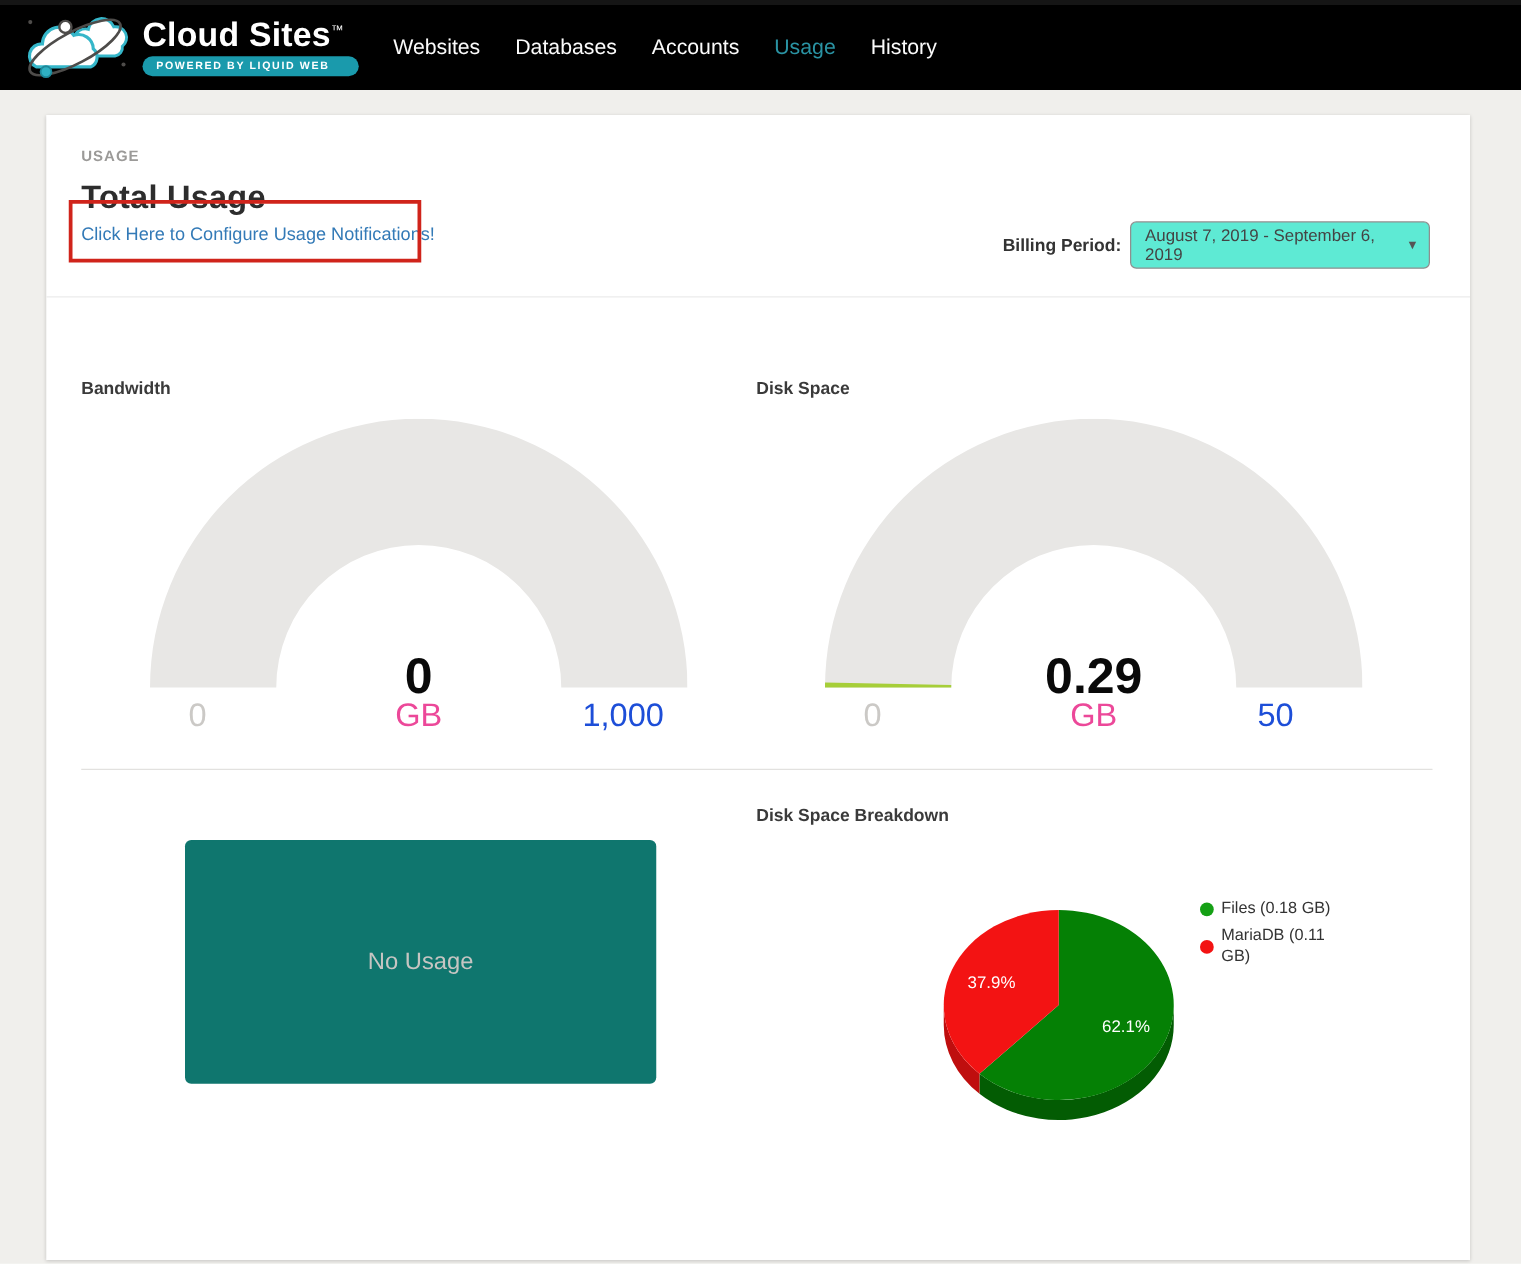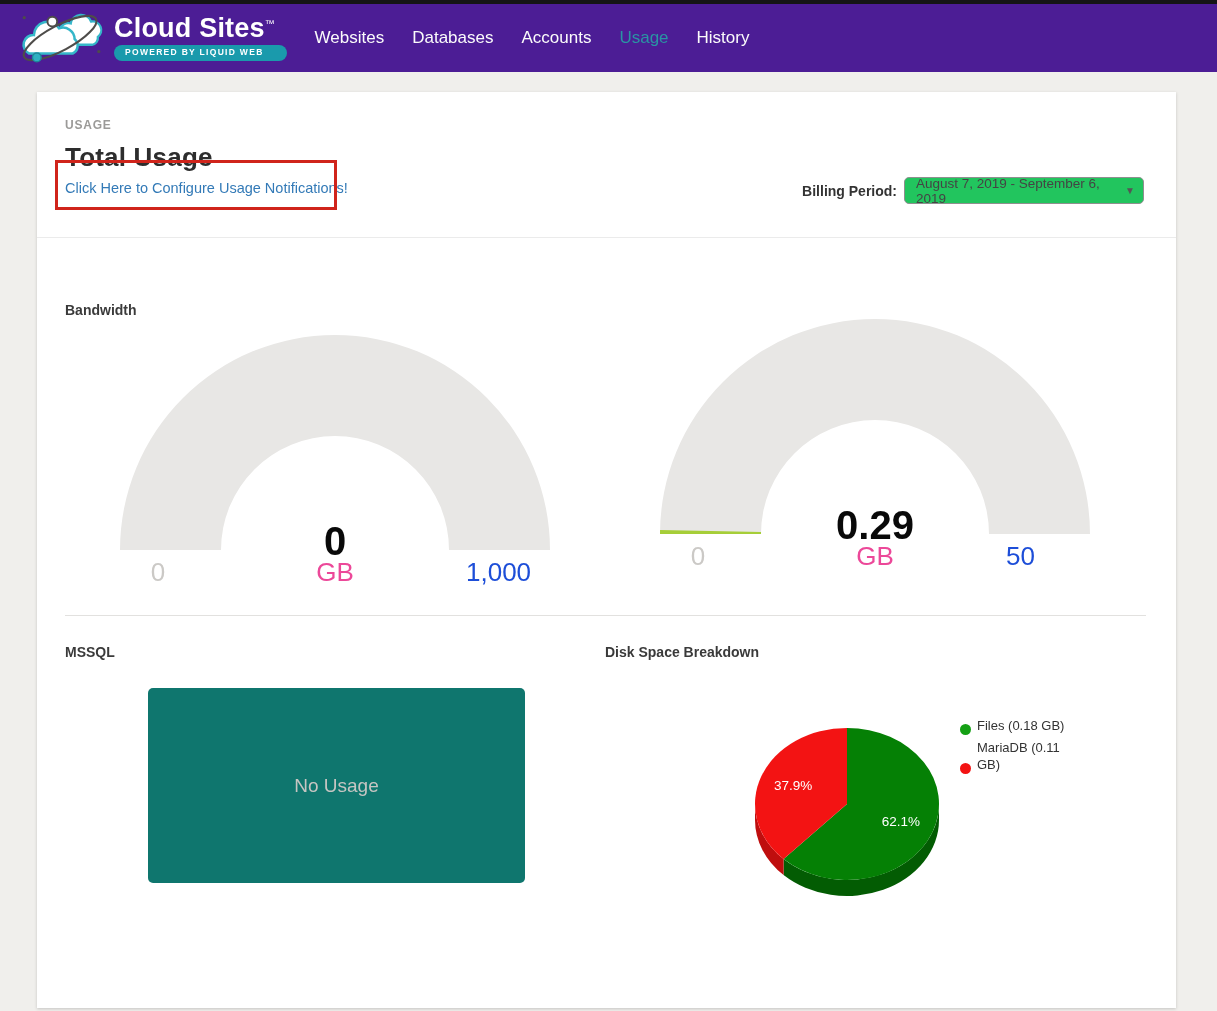--- a/index.html
+++ b/index.html
@@ -5,21 +5,21 @@
   * { box-sizing: border-box; margin: 0; padding: 0; }
   html,body { width: 1217px; height: 1011px; overflow: hidden; }
   body {
     font-family: "Liberation Sans", "DejaVu Sans", sans-serif;
     background: #f0efec;
     position: relative;
   }
   
   .top-strip { height: 4px; background: #151515; }
   .navbar {
-    height: 68px; background: #4c1d95;
+    height: 68px; background: #000000;
     display: flex; align-items: center; padding-left: 16px;
   }
   .brand { display: flex; align-items: center; cursor: pointer; }
   .brand-text { margin-left: 6px; display: flex; flex-direction: column; }
   .brand-name { color: #ffffff; font-size: 27px; font-weight: 700; line-height: 1; letter-spacing: .2px; }
   .brand-name sup { font-size: 10px; font-weight: 400; }
   .brand-pill {
     margin-top: 3px; align-self: flex-start;
     background: #1a9aac; color: #ffffff;
     font-size: 8.5px; font-weight: 700; letter-spacing: 1.3px;
@@ -49,21 +49,21 @@
     position: absolute; left: 18px; top: 68px; width: 282px; height: 50px;
     border: 3px solid #d0241b; pointer-events: none; z-index: 3;
   }
   .notif-link {
     position: absolute; left: 28px; top: 88px;
     font-size: 14.5px; color: #337ab7; text-decoration: none; cursor: pointer; z-index: 2;
   }
   .billing { position: absolute; right: 32px; top: 85px; display: flex; align-items: center; }
   .billing-label { font-size: 14px; font-weight: 700; color: #333333; margin-right: 7px; }
   .billing-select {
-    width: 240px; height: 27px; background: #22c55e;
+    width: 240px; height: 38px; background: #5eead4;
     border: 1px solid #8f8f8f; border-radius: 5px;
     font-size: 13.5px; color: #444444;
     display: flex; align-items: center; justify-content: space-between;
     padding: 0 8px 0 11px; cursor: pointer;
   }
   .billing-caret { font-size: 10px; color: #555555; }
   
   .summary { padding: 30px 30px 0 28px; }
   .summary-head { display: flex; justify-content: space-between; align-items: flex-start; }
   .summary-title { font-size: 20px; font-weight: 700; color: #3b3b3b; }
@@ -87,21 +87,21 @@
   .bottom-row { margin-top: 28px; }
   .empty-box {
     width: 377px; height: 195px; margin: 28px 0 0 83px;
     background: #0f766e; border-radius: 5px;
     display: flex; align-items: center; justify-content: center;
   }
   .empty-text { font-size: 19px; color: #c6c5c2; }
   .pie-wrap { display: flex; align-items: flex-start; margin-top: 58px; }
   .pie-chart { margin-left: 147px; margin-top: 8px; }
   .legend { margin-left: 18px; width: 118px; }
-  .legend-item { display: flex; align-items: flex-end; margin-bottom: 5px; cursor: pointer; }
+  .legend-item { display: flex; align-items: center; margin-bottom: 5px; cursor: pointer; }
   .legend-dot {
     width: 11px; height: 11px; border-radius: 50%; flex: 0 0 11px;
     margin: 2px 6px 0 0; background: #999;
   }
   .legend-label { font-size: 13px; color: #333333; line-height: 1.3; }
 </style>
 </head>
 <body>
 
 <div class="top-strip"></div>
@@ -157,40 +157,40 @@
             </svg>
           <div class="gauge-value">0</div>
           <div class="gauge-labels">
             <span class="gauge-min">0</span>
             <span class="gauge-unit">GB</span>
             <span class="gauge-max">1,000</span>
           </div>
         </div>
       </div>
       <div class="col-right">
+        <div class="panel-title">Disk Space</div>
         <div class="gauge">
           <svg width="430" height="216" viewBox="0 0 430 216">
               <path d="M0.00,215.00 A215,215 0 0 1 430.00,215.00 L329.00,215.00 A114,114 0 0 0 101.00,215.00 Z" fill="#e8e7e5"></path>
               <path d="M0.00,215.00 A215,215 0 0 1 0.04,211.08 L101.02,212.92 A114,114 0 0 0 101.00,215.00 Z" fill="#a6ce38"></path>
             </svg>
           <div class="gauge-value">0.29</div>
           <div class="gauge-labels">
             <span class="gauge-min">0</span>
             <span class="gauge-unit">GB</span>
             <span class="gauge-max">50</span>
           </div>
         </div>
       </div>
     </div>
 
     <hr class="inner-divider">
 
     <div class="row bottom-row">
       <div class="col-left">
-        <div class="panel-title">MSSQL</div>
         <div class="empty-box">
           <span class="empty-text">No Usage</span>
         </div>
       </div>
       <div class="col-right">
         <div class="panel-title">Disk Space Breakdown</div>
         <div class="pie-wrap">
           <svg class="pie-chart" width="190" height="175" viewBox="0 0 190 175">
               <path d="M187,78 A92,76 0 0 1 31.601529628363963,133.07363789421555 L31.601529628363963,149.07363789421555 A92,76 0 0 0 187,94 Z" fill="#035c03"></path>
               <path d="M31.601529628363963,133.07363789421555 A92,76 0 0 1 3,78.00000000000001 L3,94.00000000000001 A92,76 0 0 0 31.601529628363963,149.07363789421555 Z" fill="#bf0e0e"></path>

